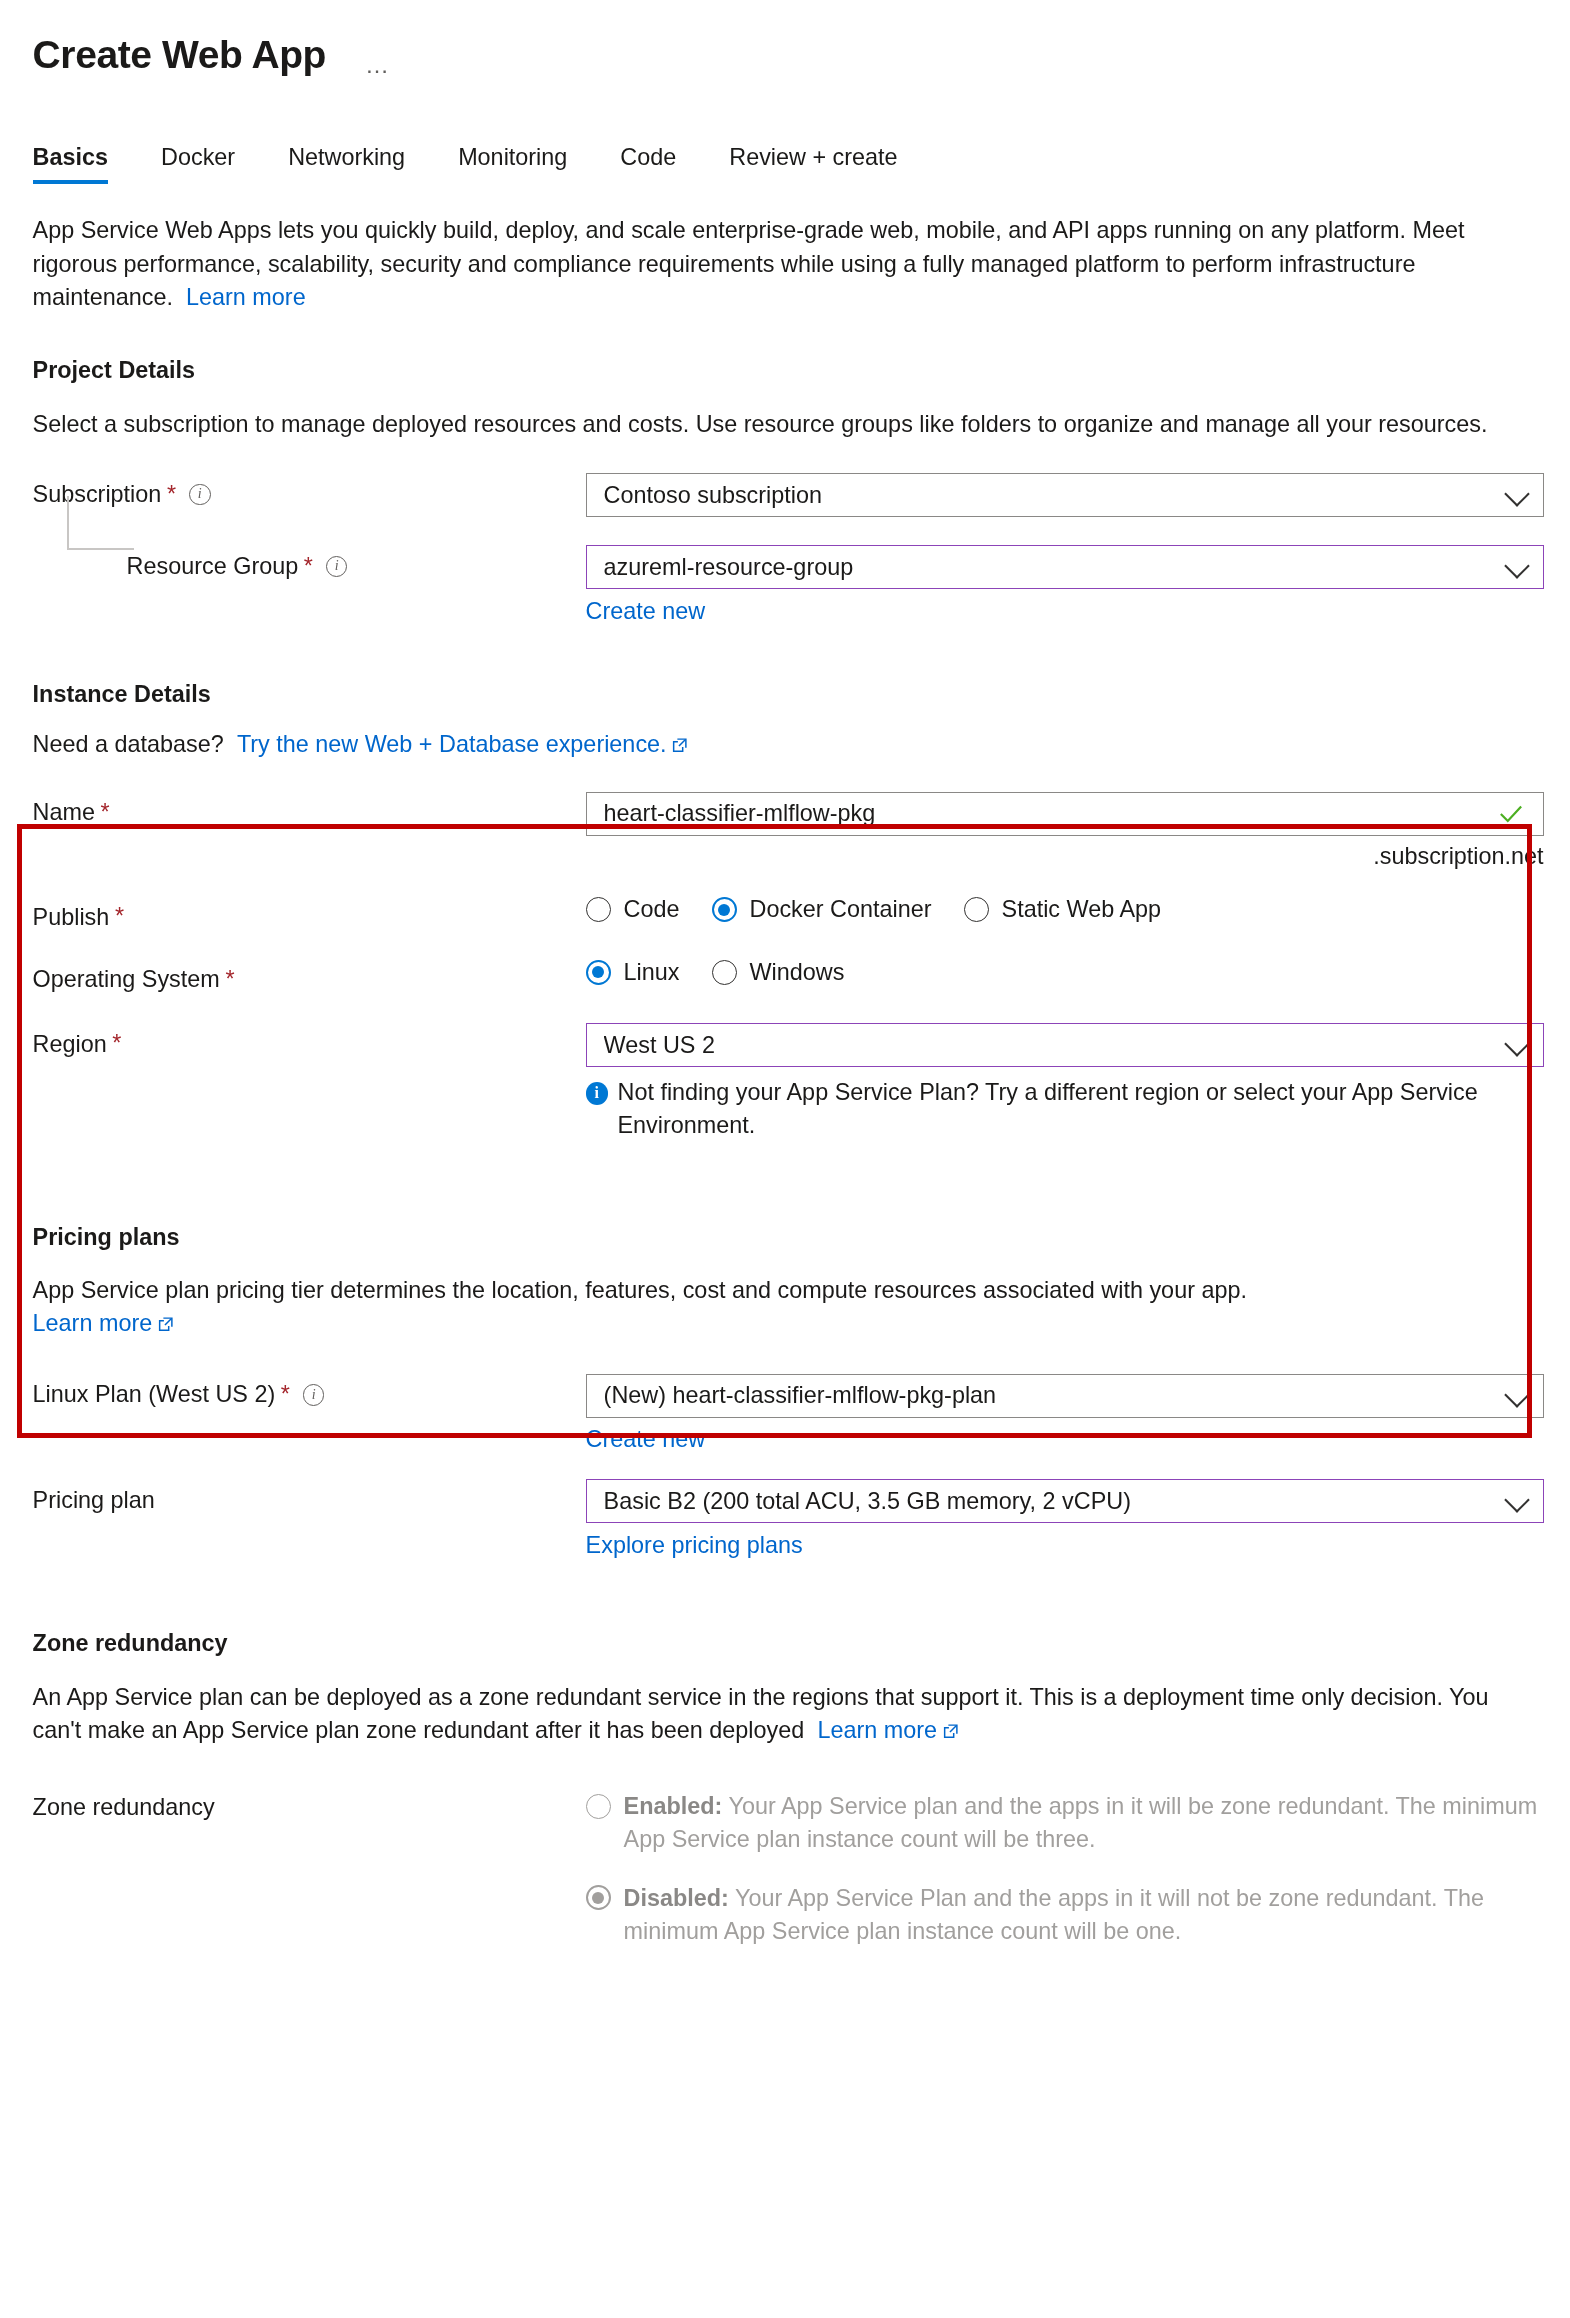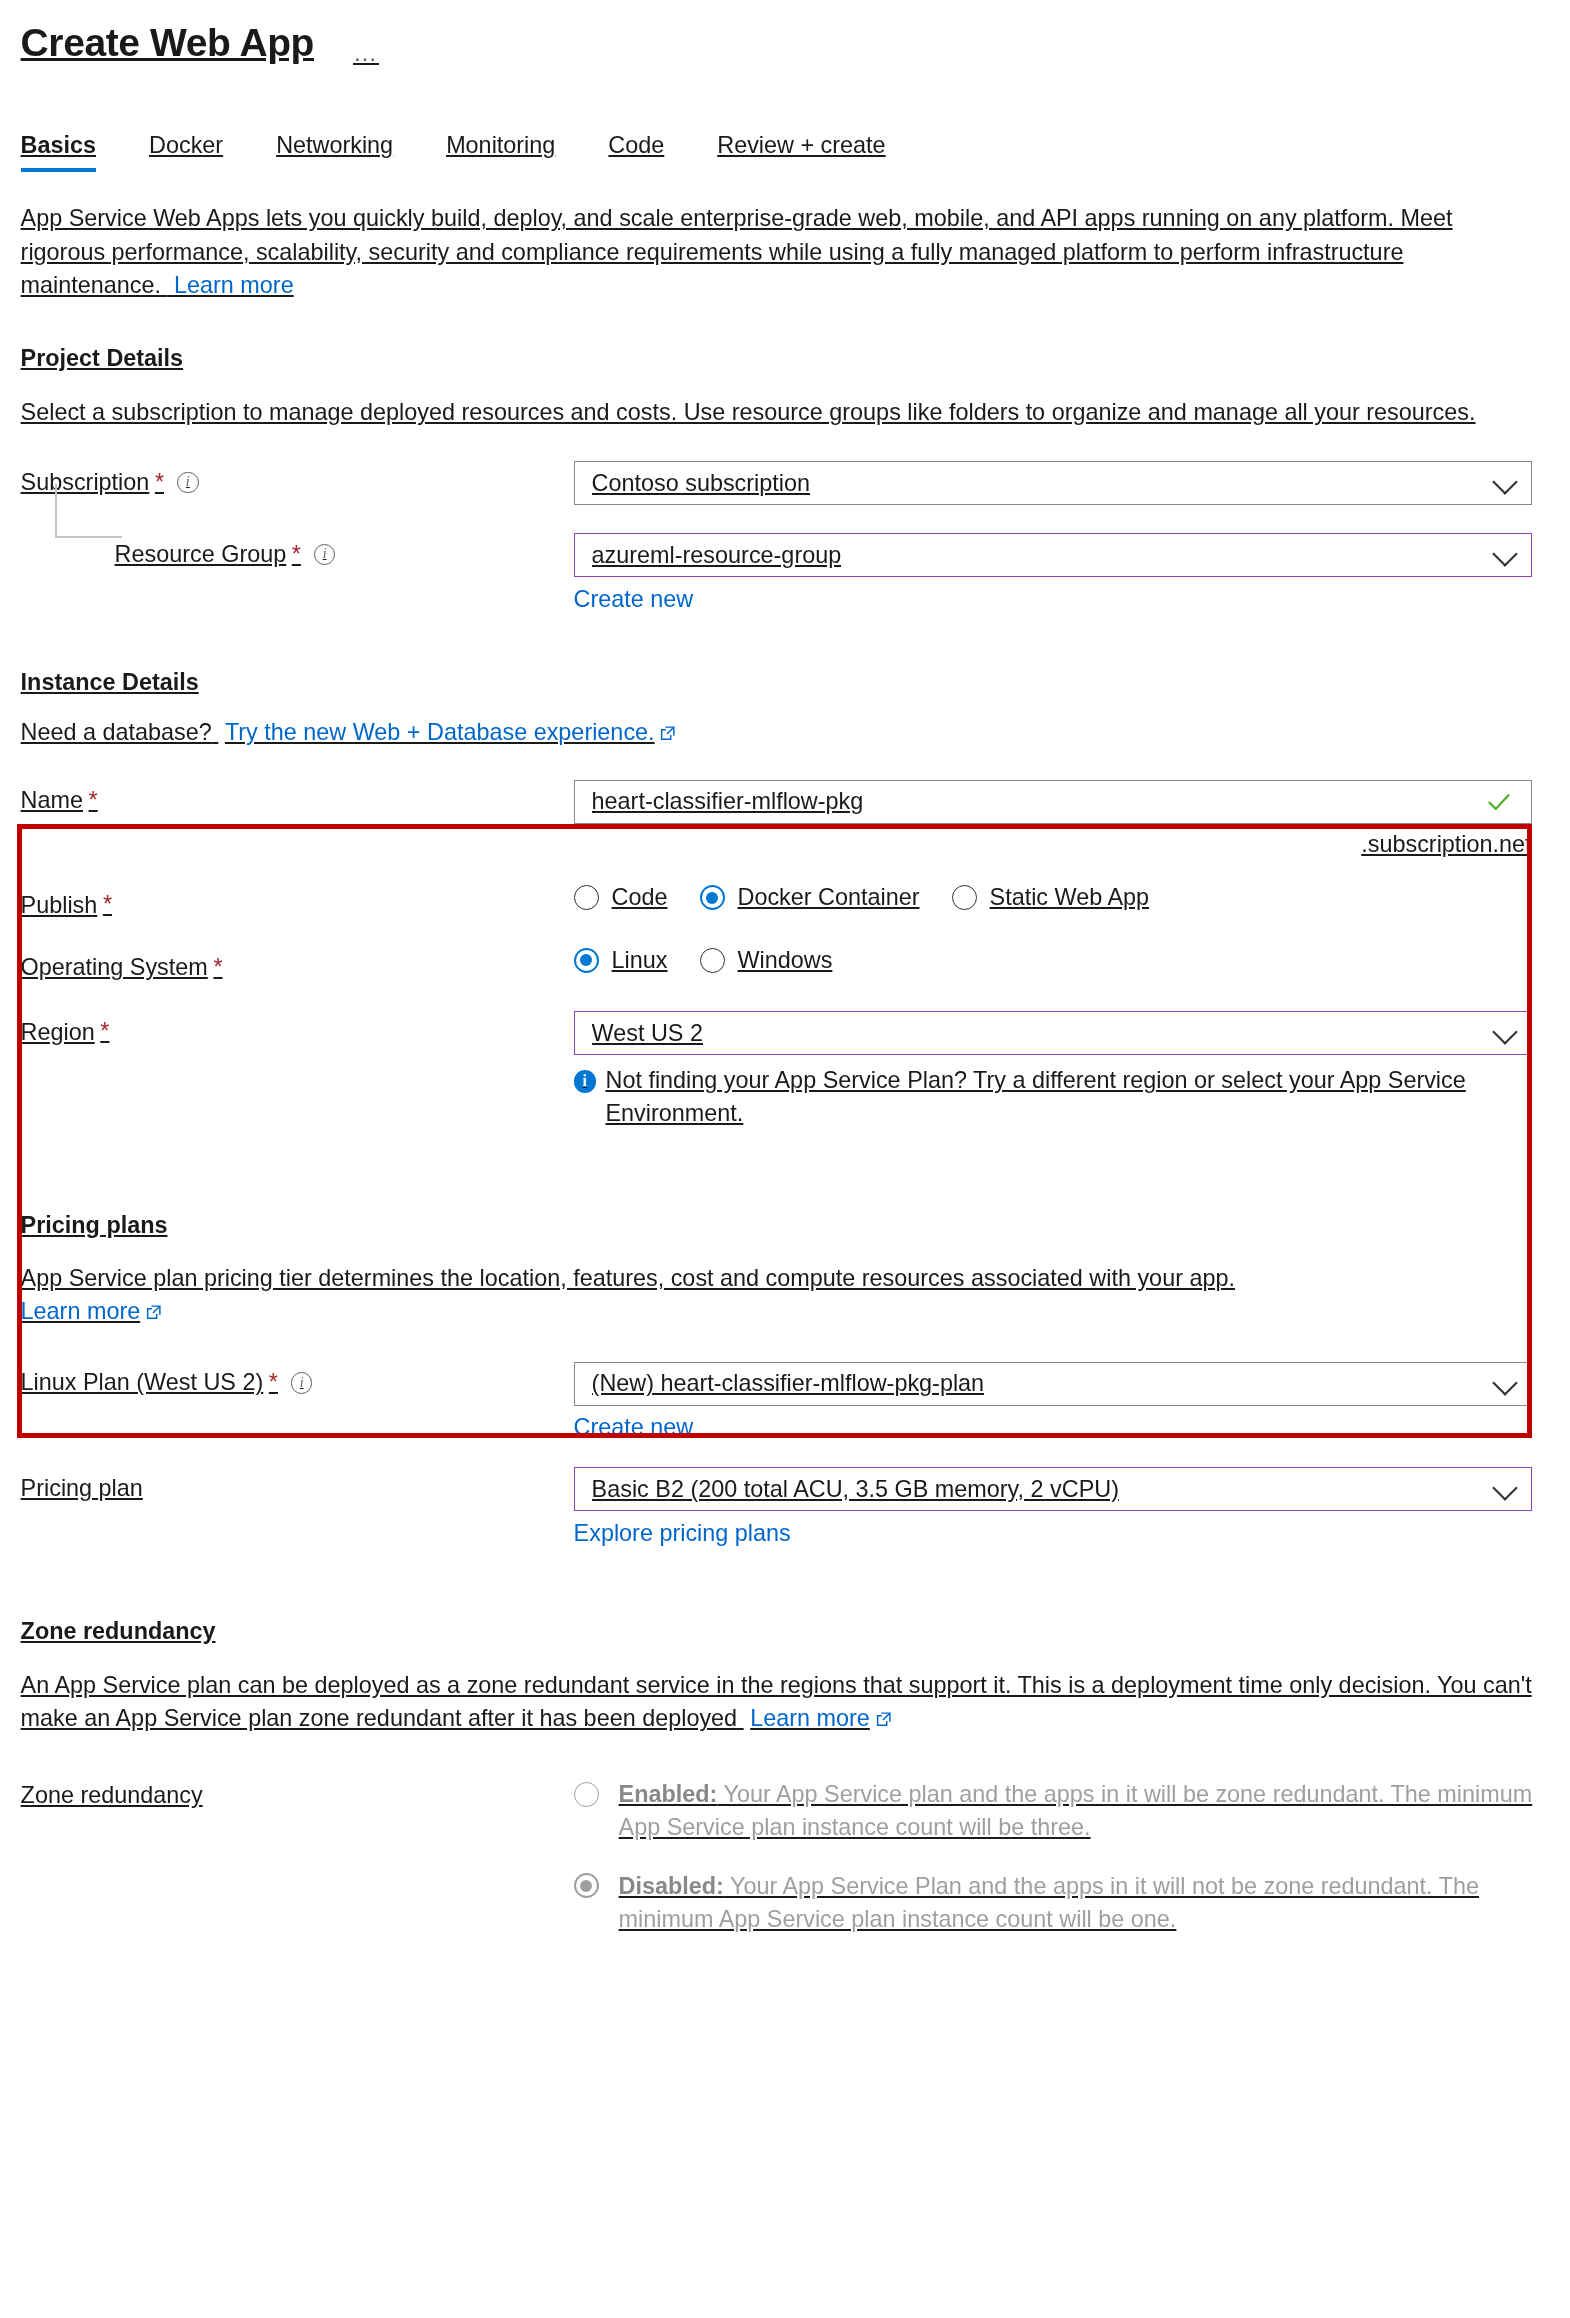--- a/index.html
+++ b/index.html
@@ -5,21 +5,21 @@
   * { box-sizing: border-box; }
   html, body {
     margin: 0; padding: 0;
     background: #ffffff;
     width: 1570px;
     height: 2319px;
     font-family: "Liberation Sans", sans-serif;
     color: #1b1a19;
     -webkit-font-smoothing: antialiased;
   }
-  .page { position: relative; width: 1570px; height: 2319px; padding: 0; text-decoration: underline; }
+  .page { position: relative; width: 1570px; height: 2319px; padding: 12px; }
 
   
   .header { padding: 20.6px 0 0 20.6px; display: flex; align-items: flex-start; }
   .page-title {
     font-size: 39px;
     font-weight: 600;
     letter-spacing: -0.4px;
     color: #1b1a19;
     line-height: 1.15;
   }
@@ -192,21 +192,20 @@
   }
   .radio.dim { border-color: #a19f9d; }
   .radio.dim.checked { border-color: #a19f9d; }
   .radio.dim.checked::after { background: #a19f9d; }
 
   .radio-block {
     display: flex;
     align-items: flex-start;
     margin-bottom: 26px;
     cursor: pointer;
-    gap: 7px;
   }
   .radio-block .radio { margin-top: 3.7px; }
   .radio-block .rb-text {
     font-size: 23.4px;
     line-height: 1.4;
     color: #a19f9d;
     max-width: 928px;
   }
   .rb-text b { color: #8a8886; font-weight: 700; }
 

